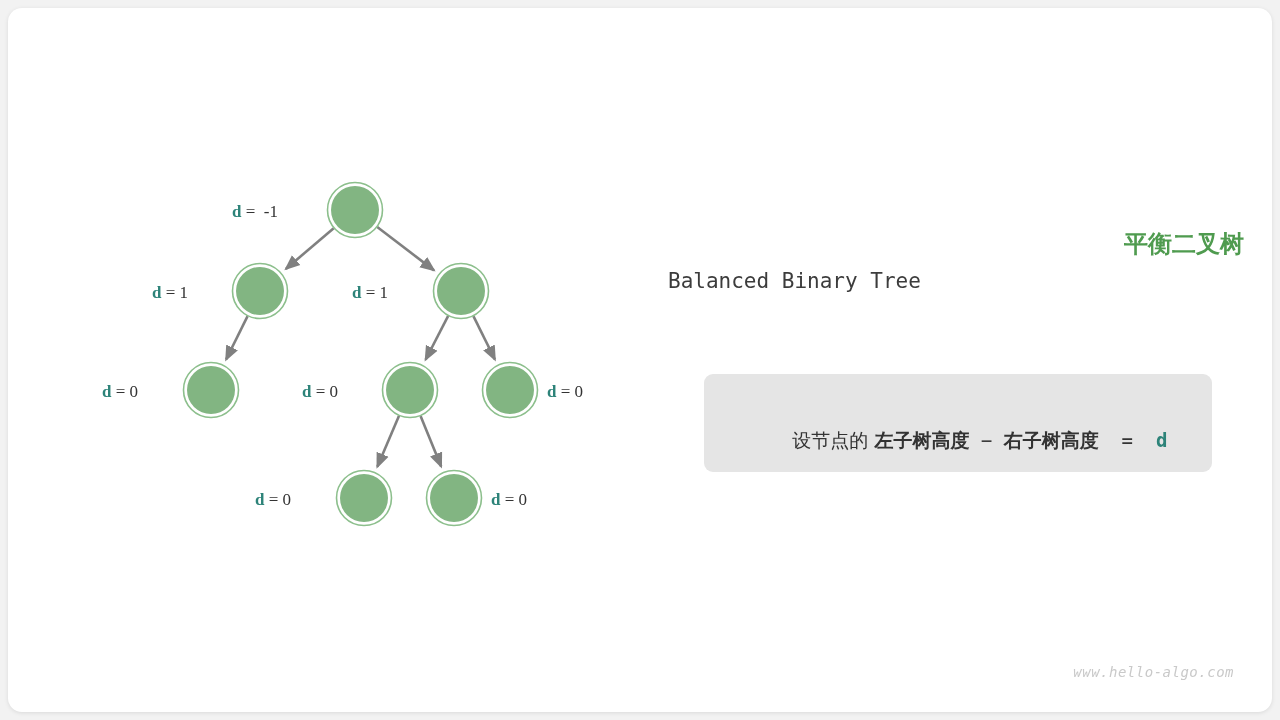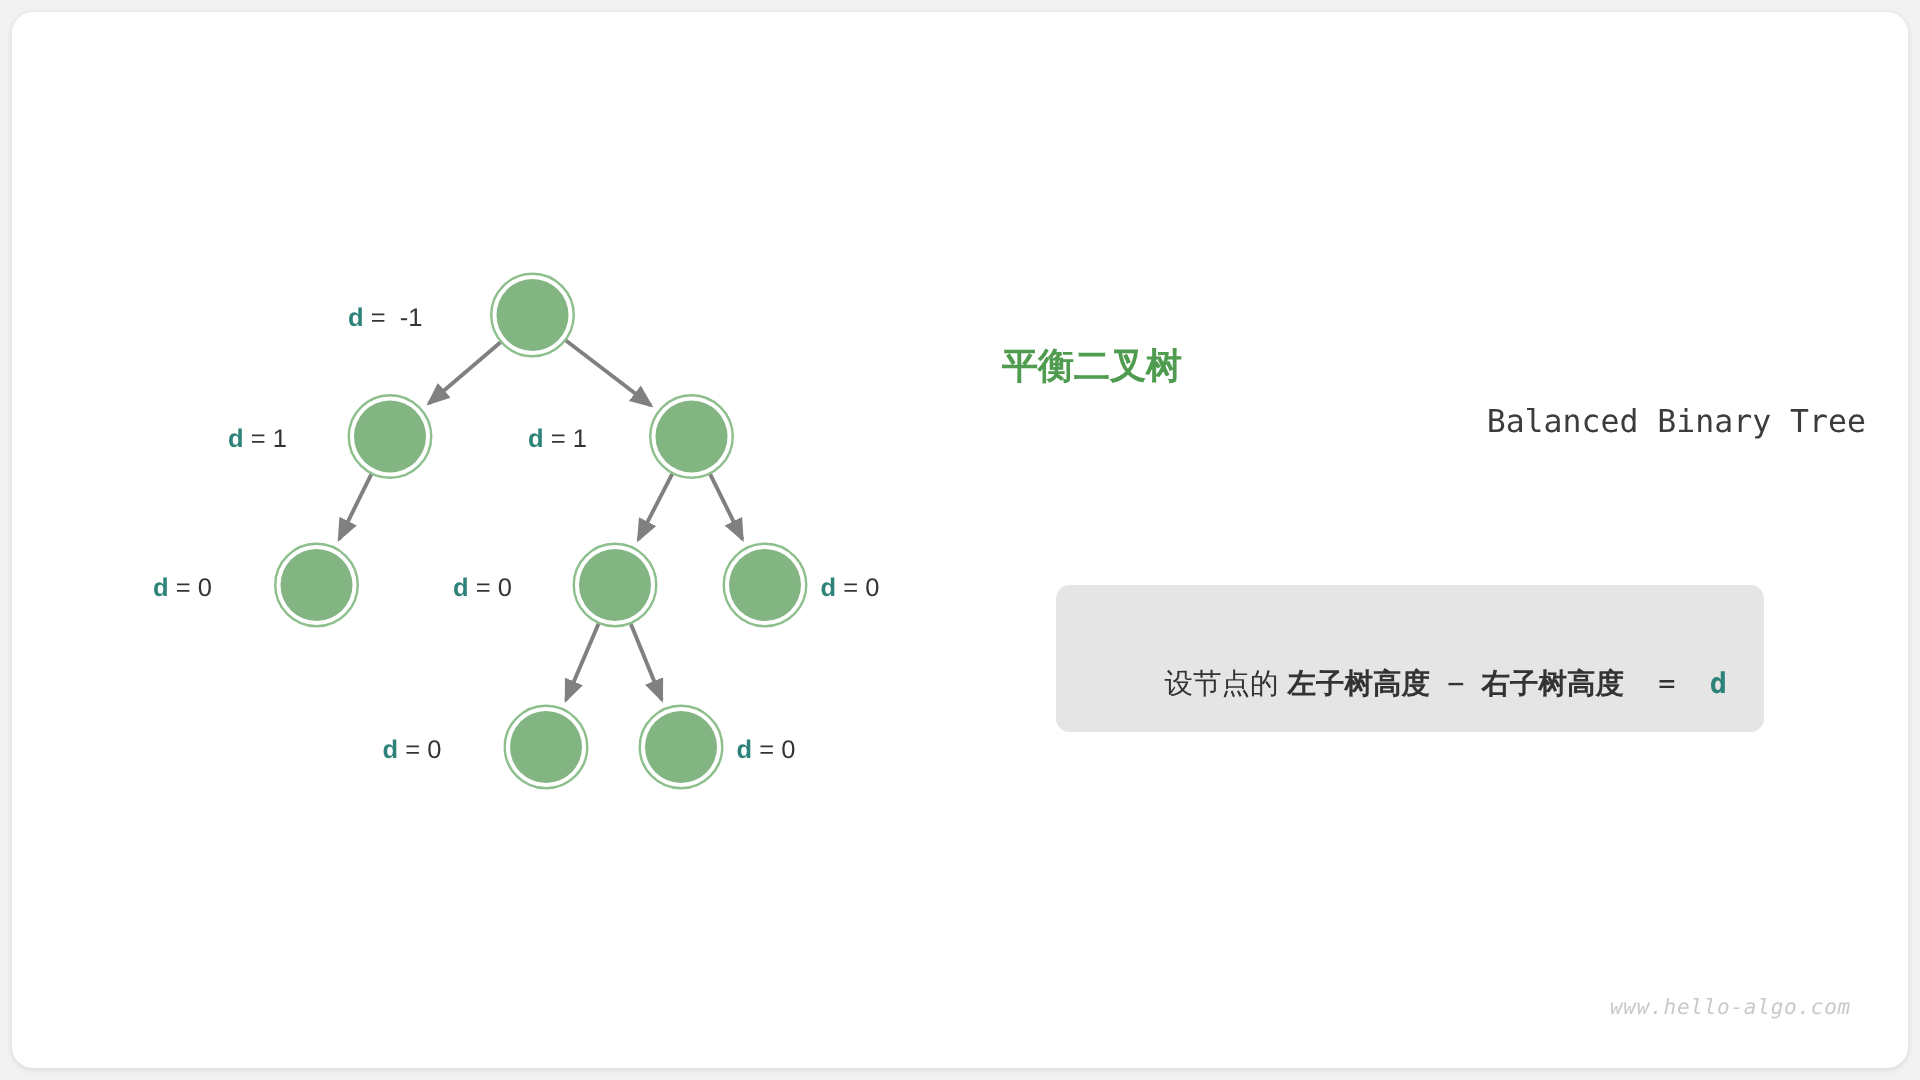--- a/index.html
+++ b/index.html
@@ -24,21 +24,21 @@
   
   #tree-svg {
     position: absolute;
     left: 0;
     top: 0;
     width: 660px;
     height: 704px;
   }
   .node-label {
     position: absolute;
-    font-family: Liberation Sans, sans-serif;
+    font-family: Liberation Serif, serif;
     font-size: 17px;
     color: #333333;
     white-space: pre;
     letter-spacing: 0px;
     line-height: 1;
   }
   .node-label .d {
     color: #2d8379;
     font-weight: bold;
   }
@@ -48,49 +48,48 @@
     left: 660px;
     top: 0;
     width: 604px;
     height: 704px;
   }
   #panel-title {
     position: absolute;
     left: 0;
     top: 222px;
     width: 576px;
-    text-align: left;
+    text-align: right;
     font-family: "DejaVu Sans", sans-serif;
     font-weight: bold;
     font-size: 24px;
     color: #4f9b4f;
     line-height: 1.2;
   }
   #panel-subtitle {
     position: absolute;
     left: 0;
     top: 261px;
     width: 576px;
-    text-align: right;
+    text-align: left;
     font-family: "DejaVu Sans Mono", monospace;
     font-size: 21px;
     color: #3c3c3c;
     line-height: 1.2;
   }
   #info-box {
     position: absolute;
     left: 36px;
     top: 366px;
-    width: 472px;
+    width: 508px;
     height: 98px;
     background: #e5e5e5;
     border-radius: 9px;
     box-sizing: border-box;
-    padding: 18px 24px 0 24px;
-    margin-top: 16px;
+    padding: 18px 24px 0 40px;
   }
   .info-line {
     font-family: "DejaVu Sans", sans-serif;
     font-size: 19px;
     color: #333333;
     line-height: 32px;
     white-space: pre;
   }
   .info-line .bold { font-weight: bold; }
   .info-line .d {

